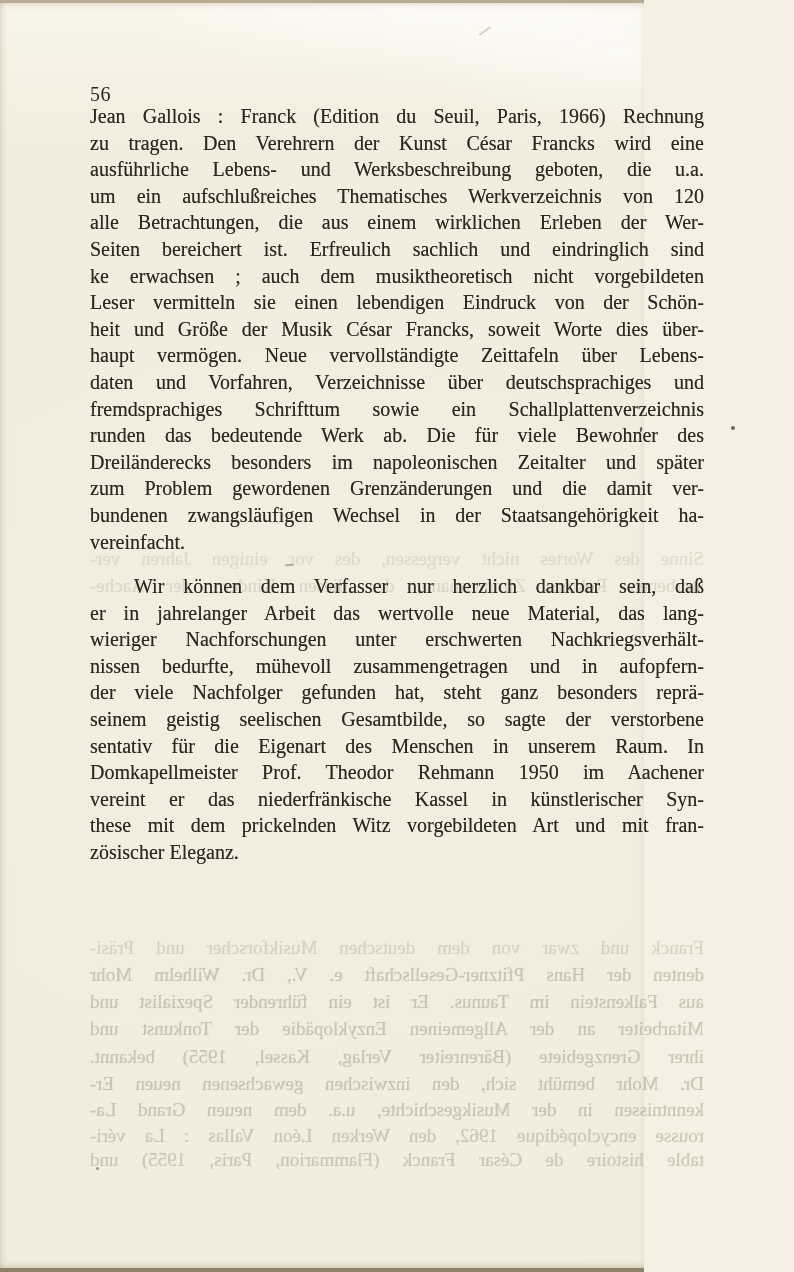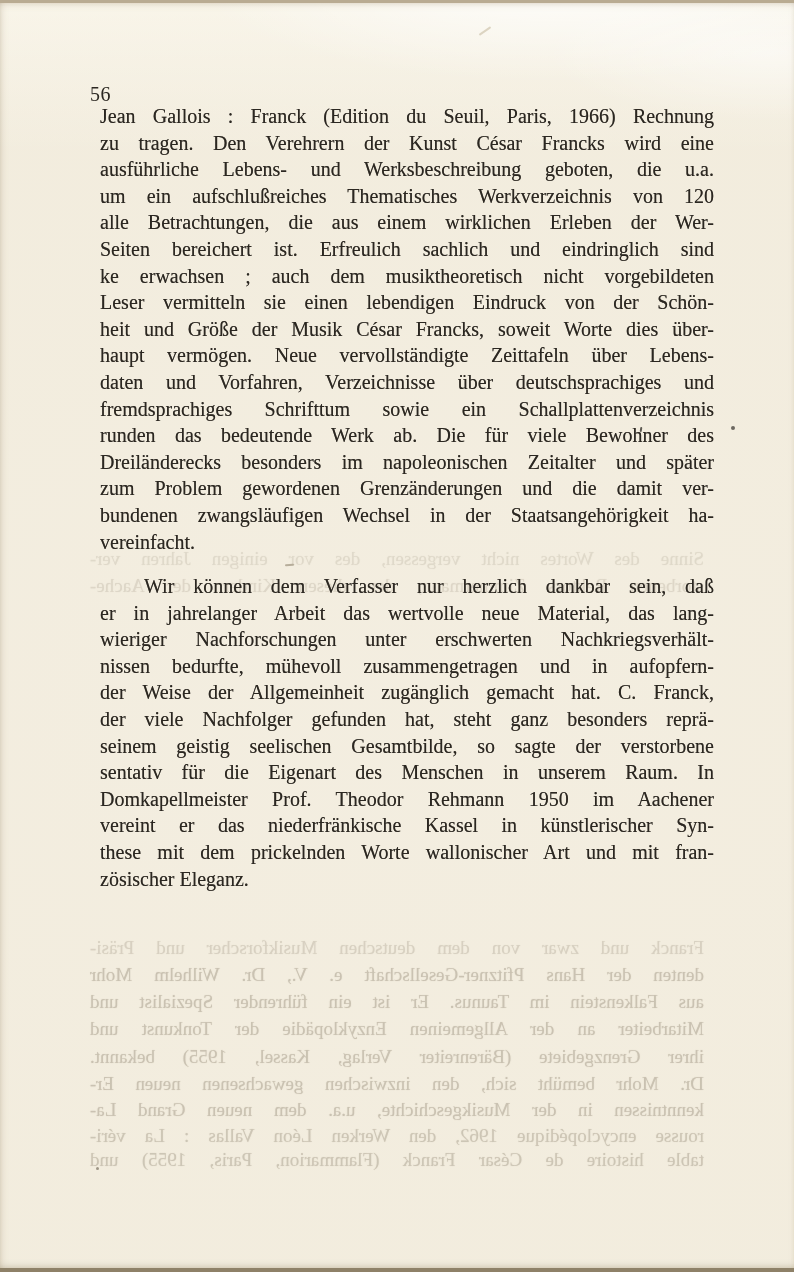--- a/index.html
+++ b/index.html
@@ -12,21 +12,21 @@
     --edge-bottom: #8e8168;
   }
   * { margin: 0; padding: 0; box-sizing: border-box; }
   html, body { width: 794px; height: 1272px; overflow: hidden; }
   body {
     font-family: "Liberation Serif", "DejaVu Serif", serif;
     background: var(--paper);
   }
   .page {
     position: relative;
-    width: 794px;
+    width: 644px;
     height: 1272px;
     background:
       radial-gradient(ellipse 520px 150px at 70% -2%, rgba(255,255,255,0.85), rgba(255,255,255,0) 70%),
       radial-gradient(ellipse 300px 90px at 97% 4%, rgba(255,255,255,0.5), rgba(255,255,255,0) 75%),
       linear-gradient(180deg, rgba(255,253,245,0.5) 0%, rgba(255,253,245,0) 12%),
       radial-gradient(ellipse 900px 700px at 45% 55%, rgba(242,236,222,0.6), rgba(234,226,206,0.25) 90%),
       var(--paper);
     border-top: 3px solid var(--edge-top);
     border-bottom: 4px solid var(--edge-bottom);
     box-shadow:
@@ -39,21 +39,21 @@
     position: absolute;
     left: 90px;
     top: 78px;
     font-size: 20px;
     line-height: 26.6px;
     color: var(--ink);
     letter-spacing: 0.5px;
   }
   .text-block {
     position: absolute;
-    left: 100px;
+    left: 90px;
     top: 100px;
     width: 614px;
     color: var(--ink);
     font-size: 20px;
   }
   .para { margin: 0; }
   .para.indent .line:first-child { text-indent: 44px; }
   .para + .para { margin-top: 18px; }
   .line {
     height: 26.6px;
@@ -131,27 +131,26 @@
         <div class="line">Dreiländerecks besonders im napoleonischen Zeitalter und später</div>
         <div class="line">zum Problem gewordenen Grenzänderungen und die damit ver-</div>
         <div class="line">bundenen zwangsläufigen Wechsel in der Staatsangehörigkeit ha-</div>
         <div class="line last">vereinfacht.</div>
       </div>
       <div class="para indent">
         <div class="line">Wir können dem Verfasser nur herzlich dankbar sein, daß</div>
         <div class="line">er in jahrelanger Arbeit das wertvolle neue Material, das lang-</div>
         <div class="line">wieriger Nachforschungen unter erschwerten Nachkriegsverhält-</div>
         <div class="line">nissen bedurfte, mühevoll zusammengetragen und in aufopfern-</div>
-        <div class="line">der Weise der Allgemeinheit zugänglich gemacht hat. C. Franck,</div>
         <div class="line">der viele Nachfolger gefunden hat, steht ganz besonders reprä-</div>
         <div class="line">seinem geistig seelischen Gesamtbilde, so sagte der verstorbene</div>
         <div class="line">sentativ für die Eigenart des Menschen in unserem Raum. In</div>
         <div class="line">Domkapellmeister Prof. Theodor Rehmann 1950 im Aachener</div>
         <div class="line">vereint er das niederfränkische Kassel in künstlerischer Syn-</div>
-        <div class="line">these mit dem prickelnden Worte wallonischer Art und mit fran-</div>
+        <div class="line">these mit dem prickelnden Witz vorgebildeten Art und mit fran-</div>
         <div class="line last">zösischer Eleganz.</div>
       </div>
     </div>
 
   <div class="artifact-layer">
       <div class="artifact" style="left: 731px; top: 423px; width: 4px; height: 4px; background: rgb(84, 80, 74); opacity: 0.85; border-radius: 50%;"></div>
       <div class="artifact" style="left: 640px; top: 424px; width: 2px; height: 5px; background: rgb(58, 54, 47); opacity: 0.8; border-radius: 1px; transform: rotate(8deg);"></div>
       <div class="artifact" style="left: 285px; top: 561px; width: 9px; height: 2px; background: rgb(176, 166, 148); opacity: 0.9; border-radius: 1px; transform: rotate(-4deg);"></div>
       <div class="artifact" style="left: 478px; top: 27px; width: 14px; height: 2px; background: rgb(216, 207, 187); opacity: 0.9; border-radius: 1px; transform: rotate(-35deg);"></div>
       <div class="artifact" style="left: 96px; top: 1164px; width: 3px; height: 3px; background: rgb(148, 140, 124); opacity: 0.9; border-radius: 50%;"></div>

